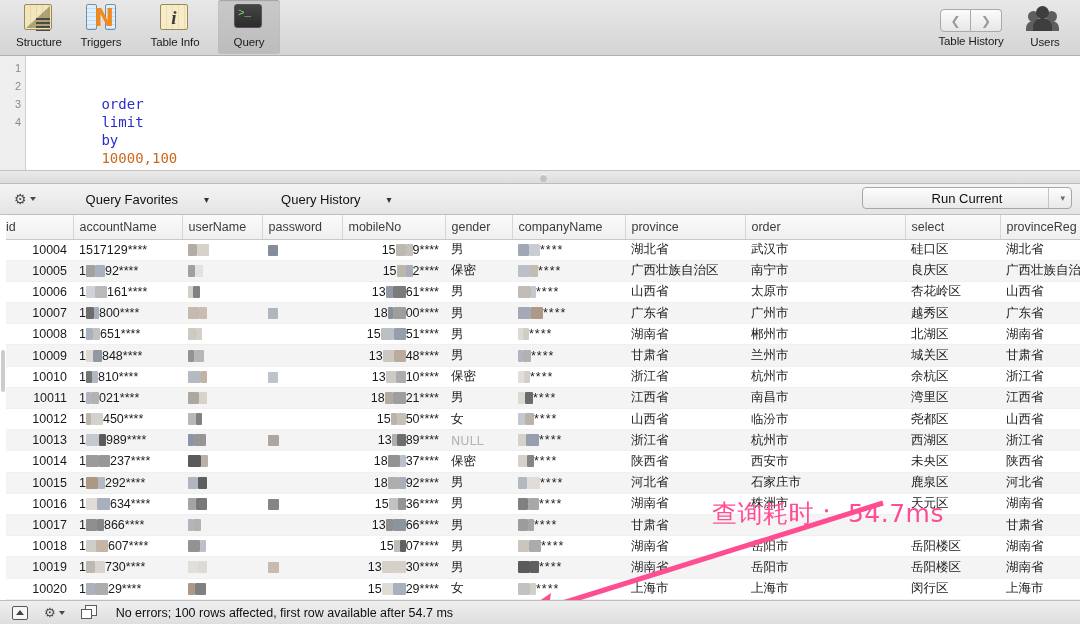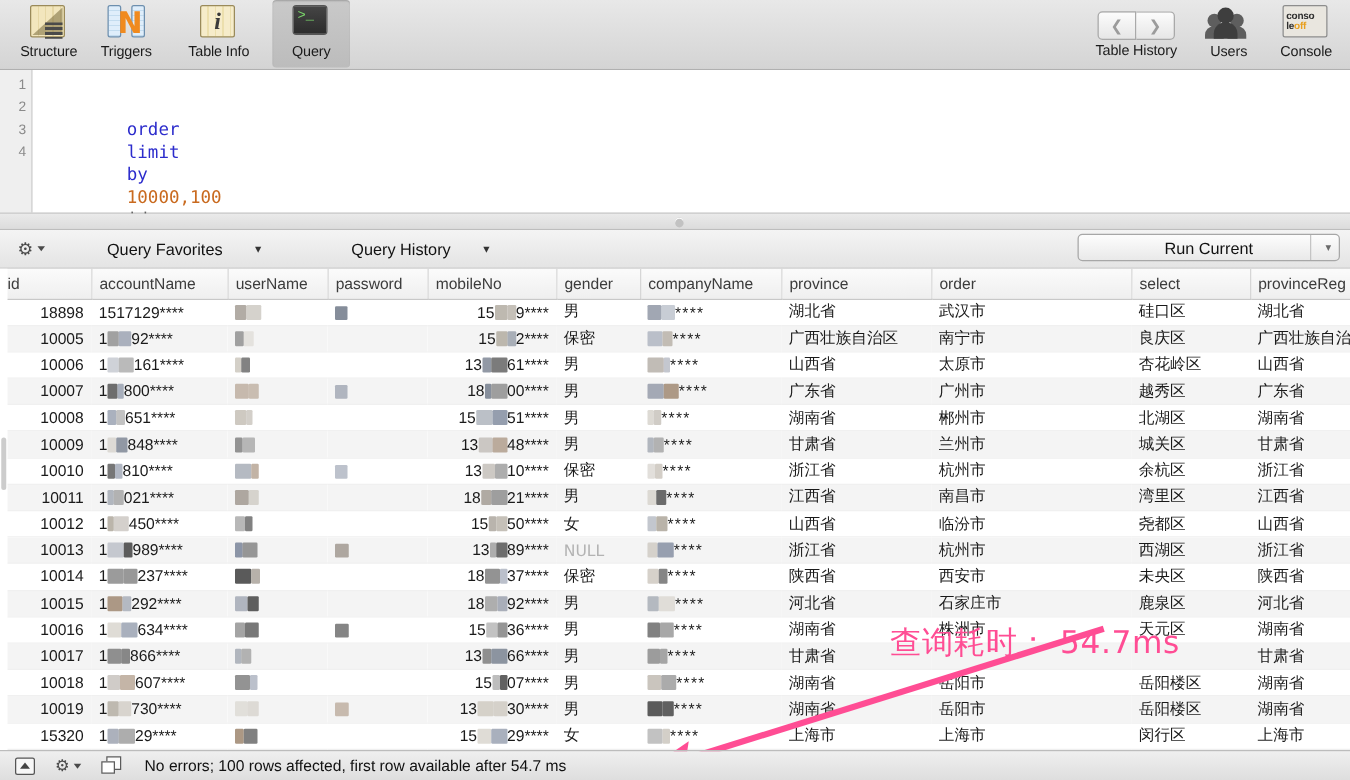--- a/index.html
+++ b/index.html
@@ -225,29 +225,20 @@
             <i style="left:0px;top:17px;width:15px;height:10px;border-radius:7px 7px 0 0;"></i>
             <i style="left:20px;top:7px;width:11px;height:11px;border-radius:50%;"></i>
             <i style="left:18px;top:17px;width:15px;height:10px;border-radius:7px 7px 0 0;"></i>
             <i style="left:10px;top:2px;width:13px;height:13px;border-radius:50%;background:#3e3e3e;"></i>
             <i style="left:7px;top:14px;width:19px;height:13px;border-radius:9px 9px 0 0;background:#3e3e3e;"></i>
           </div>
         </div>
         <div class="tb-lbl">Users</div>
       </div>
 
-      <div class="tb-item">
-        <div class="tb-ico" style="width:38px;">
-          <div class="ic-console">
-            <b>conso</b>
-            <b><span>le</span><span class="off" style="color:#e8a020;">off</span></b>
-          </div>
-        </div>
-        <div class="tb-lbl">Console</div>
-      </div>
     </div>
   </div>
 
   <div class="editor">
     <div class="gutter">
       <div>1</div>
       <div>2</div>
       <div>3</div>
       <div>4</div>
     </div>
@@ -317,21 +308,21 @@
           <th>gender</th>
           <th>companyName</th>
           <th>province</th>
           <th>order</th>
           <th>select</th>
           <th>provinceReg</th>
         </tr>
       </thead>
       <tbody id="tbody">
           <tr>
-            <td class="right">18898</td>
+            <td class="right">10004</td>
             <td>1517129****</td>
             <td><span class="mos" style="width:9px;height:12px;background:#a9a29a;opacity:0.89;"></span><span class="mos" style="width:12px;height:12px;background:#b8b2a8;opacity:0.59;"></span></td>
             <td><span class="mos" style="width:10px;height:11px;background:#7d8694;opacity:0.94;"></span></td>
             <td class="right"><span>15</span><span class="mos" style="width:10px;height:12px;background:#b8b2a8;opacity:0.91;"></span><span class="mos" style="width:7px;height:12px;background:#b8b2a8;opacity:0.82;"></span><span>9****</span></td>
             <td class="cn">男</td>
             <td><span class="mos" style="width:11px;height:12px;background:#9aa0ad;opacity:0.93;"></span><span class="mos" style="width:11px;height:12px;background:#8b94a6;opacity:0.47;"></span><span style="letter-spacing:1px;">****</span></td>
             <td class="cn">湖北省</td>
             <td class="cn">武汉市</td>
             <td class="cn">硅口区</td>
             <td class="cn">湖北省</td>
@@ -525,21 +516,21 @@
             <td><span class="mos" style="width:11px;height:11px;background:#a58f7a;opacity:0.57;"></span></td>
             <td class="right"><span>13</span><span class="mos" style="width:13px;height:12px;background:#d2cdc5;opacity:0.93;"></span><span class="mos" style="width:11px;height:12px;background:#d2cdc5;opacity:0.90;"></span><span>30****</span></td>
             <td class="cn">男</td>
             <td><span class="mos" style="width:12px;height:12px;background:#4d4d4d;opacity:0.92;"></span><span class="mos" style="width:9px;height:12px;background:#4d4d4d;opacity:0.89;"></span><span style="letter-spacing:1px;">****</span></td>
             <td class="cn">湖南省</td>
             <td class="cn">岳阳市</td>
             <td class="cn">岳阳楼区</td>
             <td class="cn">湖南省</td>
           </tr>
           <tr>
-            <td class="right">15320</td>
+            <td class="right">10020</td>
             <td><span>1</span><span class="mos" style="width:9px;height:12px;background:#9aa0ad;opacity:0.82;"></span><span class="mos" style="width:13px;height:12px;background:#6d6d6d;opacity:0.56;"></span><span>29****</span></td>
             <td><span class="mos" style="width:7px;height:12px;background:#a58f7a;opacity:0.92;"></span><span class="mos" style="width:11px;height:12px;background:#6d6d6d;opacity:0.87;"></span></td>
             <td></td>
             <td class="right"><span>15</span><span class="mos" style="width:11px;height:12px;background:#d2cdc5;opacity:0.71;"></span><span class="mos" style="width:13px;height:12px;background:#8b94a6;opacity:0.74;"></span><span>29****</span></td>
             <td class="cn">女</td>
             <td><span class="mos" style="width:12px;height:12px;background:#8f8f8f;opacity:0.54;"></span><span class="mos" style="width:6px;height:12px;background:#c3bdb3;opacity:0.73;"></span><span style="letter-spacing:1px;">****</span></td>
             <td class="cn">上海市</td>
             <td class="cn">上海市</td>
             <td class="cn">闵行区</td>
             <td class="cn">上海市</td>

